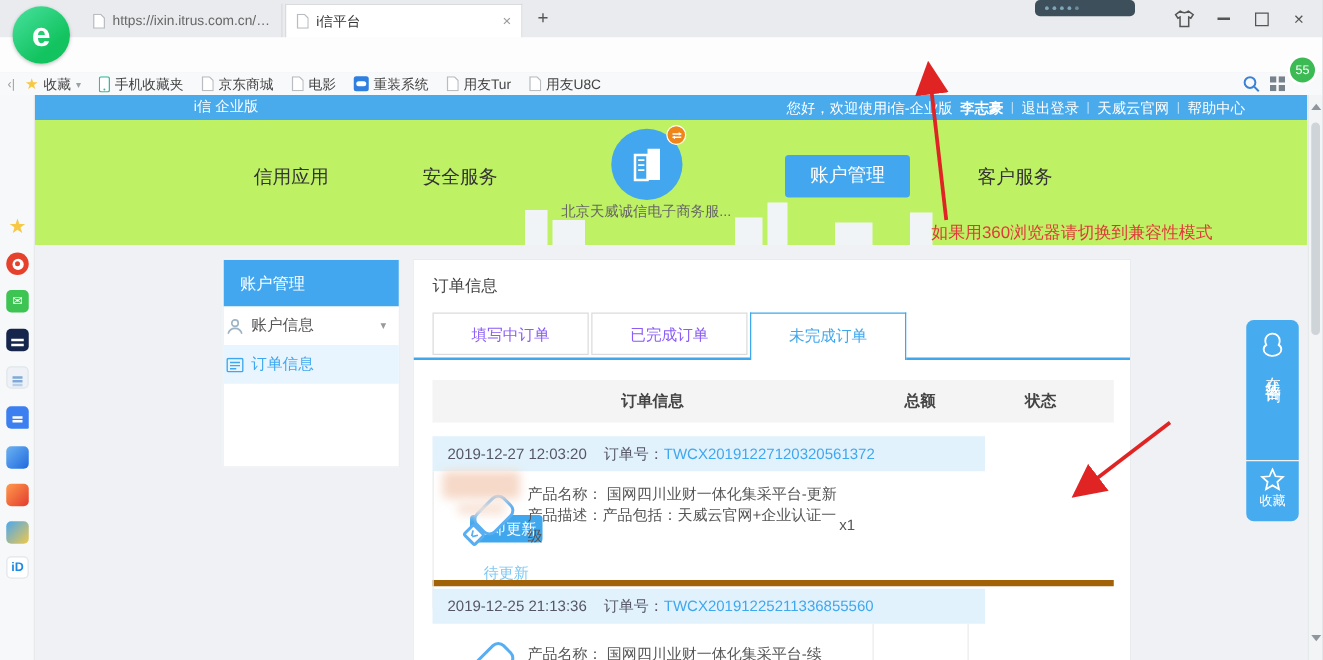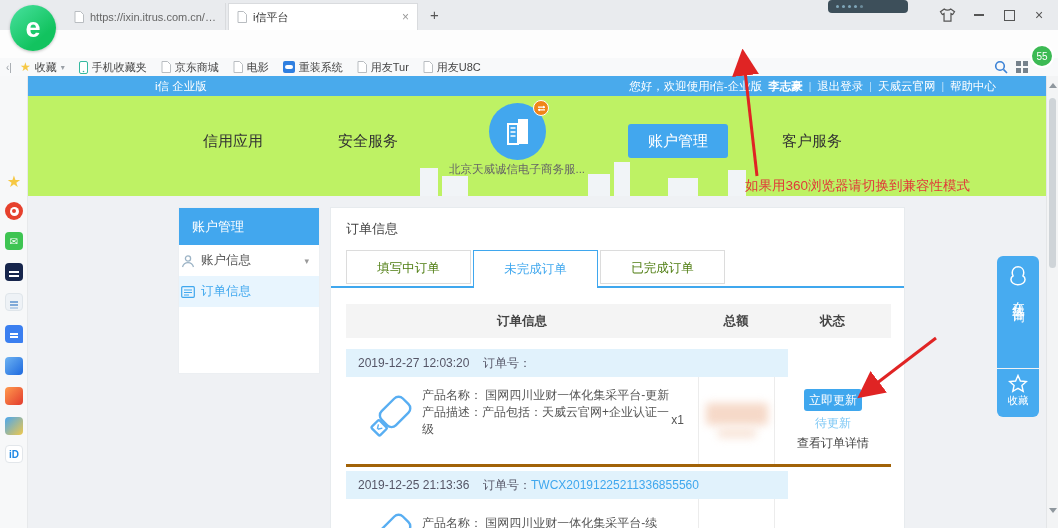--- a/index.html
+++ b/index.html
@@ -101,45 +101,45 @@
   #sidebar{left:150px;top:131px;width:142px;height:167px;background:#fff;border:1px solid #eceff2;box-sizing:border-box;}
   .sb-head{height:37px;line-height:37px;background:#42a7ee;color:#fff;font-size:13px;padding-left:13px;}
   .sb-item{height:31px;display:flex;align-items:center;gap:6px;padding-left:2px;font-size:12.5px;color:#555;position:relative;}
   .sb-item.active{background:#e8f5fe;color:#3fa7ee;}
   .sb-caret{position:absolute;right:10px;color:#999;font-size:9px;}
 
   
   #mainpanel{left:302px;top:131px;width:575px;height:340px;background:#fff;border:1px solid #e7ebee;box-sizing:border-box;}
   .mp-title{left:15px;top:12px;font-size:13px;color:#444;}
   .tabs{left:15px;top:42px;height:38px;display:flex;gap:2px;z-index:2;}
-  .otab{width:125px;height:34px;line-height:34px;text-align:center;font-size:12.5px;color:#4d7c0f;
+  .otab{width:125px;height:34px;line-height:34px;text-align:center;font-size:12.5px;color:#8b5cf6;
     background:#fff;border:1px solid #dcdcdc;box-sizing:border-box;}
   .otab.active{height:38px;line-height:36px;color:#3fa7ee;border:1px solid #3fa7ee;border-bottom:none;z-index:3;}
   .tab-underline{left:0;right:0;top:78px;height:2px;background:#3fa7ee;}
   .thead{left:15px;top:96px;width:545px;height:34px;background:#f4f4f4;display:flex;align-items:center;
     font-size:12.5px;color:#444;font-weight:bold;}
   .c1{width:352px;text-align:center;box-sizing:border-box;}
   .c2{width:76px;text-align:center;box-sizing:border-box;}
   .c3{width:117px;text-align:center;box-sizing:border-box;}
   .oband{left:15px;width:442px;height:28px;background:#e1f2fc;display:flex;align-items:center;font-size:12px;color:#556;}
   .oband .d{margin-left:12px;width:125px;}
   .olink{color:#3fa7ee;}
   .odetail{left:15px;width:545px;display:flex;font-size:12px;color:#555;}
   .odetail .c2,.odetail .c3{border-left:1px solid #ececec;display:flex;flex-direction:column;align-items:center;justify-content:center;}
-  .od1{top:169px;height:87px;border-bottom:3px solid #a16207;}
+  .od1{top:169px;height:87px;border-bottom:5px solid #a16207;flex-direction:column;}
   .od2{top:291px;height:60px;}
   .prodcell{position:relative;width:352px;box-sizing:border-box;}
   .usb{position:absolute;left:16px;top:12px;}
   .prodtext{position:absolute;left:76px;top:10px;width:258px;line-height:17px;}
   .qty{position:absolute;right:14px;top:36px;}
   .blur1{width:62px;height:22px;background:#f6d9c8;filter:blur(4px);border-radius:3px;}
   .blur2{width:38px;height:10px;background:#f8e4d8;filter:blur(4px);margin-top:3px;border-radius:3px;}
   .actbtn{width:58px;height:22px;line-height:22px;text-align:center;background:#3fa7ee;color:#fff;
     font-size:12px;border-radius:3px;}
-  .actstatus{color:#7ec8f5;font-size:12px;margin-top:4px;}
+  .actstatus{color:#7ec8f5;font-size:12px;margin-top:16px;}
   .actdetail{color:#444;font-size:12px;margin-top:3px;}
 
   
   #floatw{left:969px;top:180px;width:42px;}
   .fbox{background:#47abf0;color:#fff;display:flex;flex-direction:column;align-items:center;}
   .fbox1{height:112px;border-radius:6px 6px 0 0;padding-top:9px;box-sizing:border-box;}
   .fbox2{height:48px;border-radius:0 0 6px 6px;margin-top:1px;padding-top:5px;box-sizing:border-box;}
   .vtext{writing-mode:vertical-rl;text-orientation:upright;font-size:12.5px;letter-spacing:3px;margin-top:4px;}
   .flabel{font-size:10.5px;margin-top:1px;}
 
@@ -424,34 +424,35 @@
             <path d="M3 4h8M3 6.5h8M3 9h5" stroke="#3fa7ee" stroke-width="1.1"></path>
           </svg>
         <span>订单信息</span>
       </div>
     </div>
 
     <div class="a" id="mainpanel">
       <div class="a mp-title">订单信息</div>
       <div class="a tabs">
         <div class="otab">填写中订单</div>
+        <div class="otab">已完成订单</div>
         <div class="otab active">未完成订单</div>
-        <div class="otab">已完成订单</div>
       </div>
       <div class="a tab-underline"></div>
 
       <div class="a thead">
         <div class="c1">订单信息</div>
         <div class="c2">总额</div>
         <div class="c3">状态</div>
       </div>
 
       <div class="a oband" style="top:141px;">
         <span class="d">2019-12-27 12:03:20</span>
         <span>订单号：</span>
+        <span class="olink">TWCX20191227120320561372</span>
       </div>
       <div class="a odetail od1">
         <div class="prodcell">
           <svg class="usb" width="52" height="62" viewBox="0 0 52 62">
             <g transform="rotate(45 26 30)" stroke="#58aef2" stroke-width="2.4" fill="#fff">
               <rect x="16" y="5" width="20" height="30" rx="6"></rect>
               <rect x="20" y="37" width="12" height="11" rx="1.5"></rect>
               <path d="M23 40.5l2.5 4M28.5 40.5l-2.5 4" stroke-width="1.4"></path>
             </g>
           </svg>

